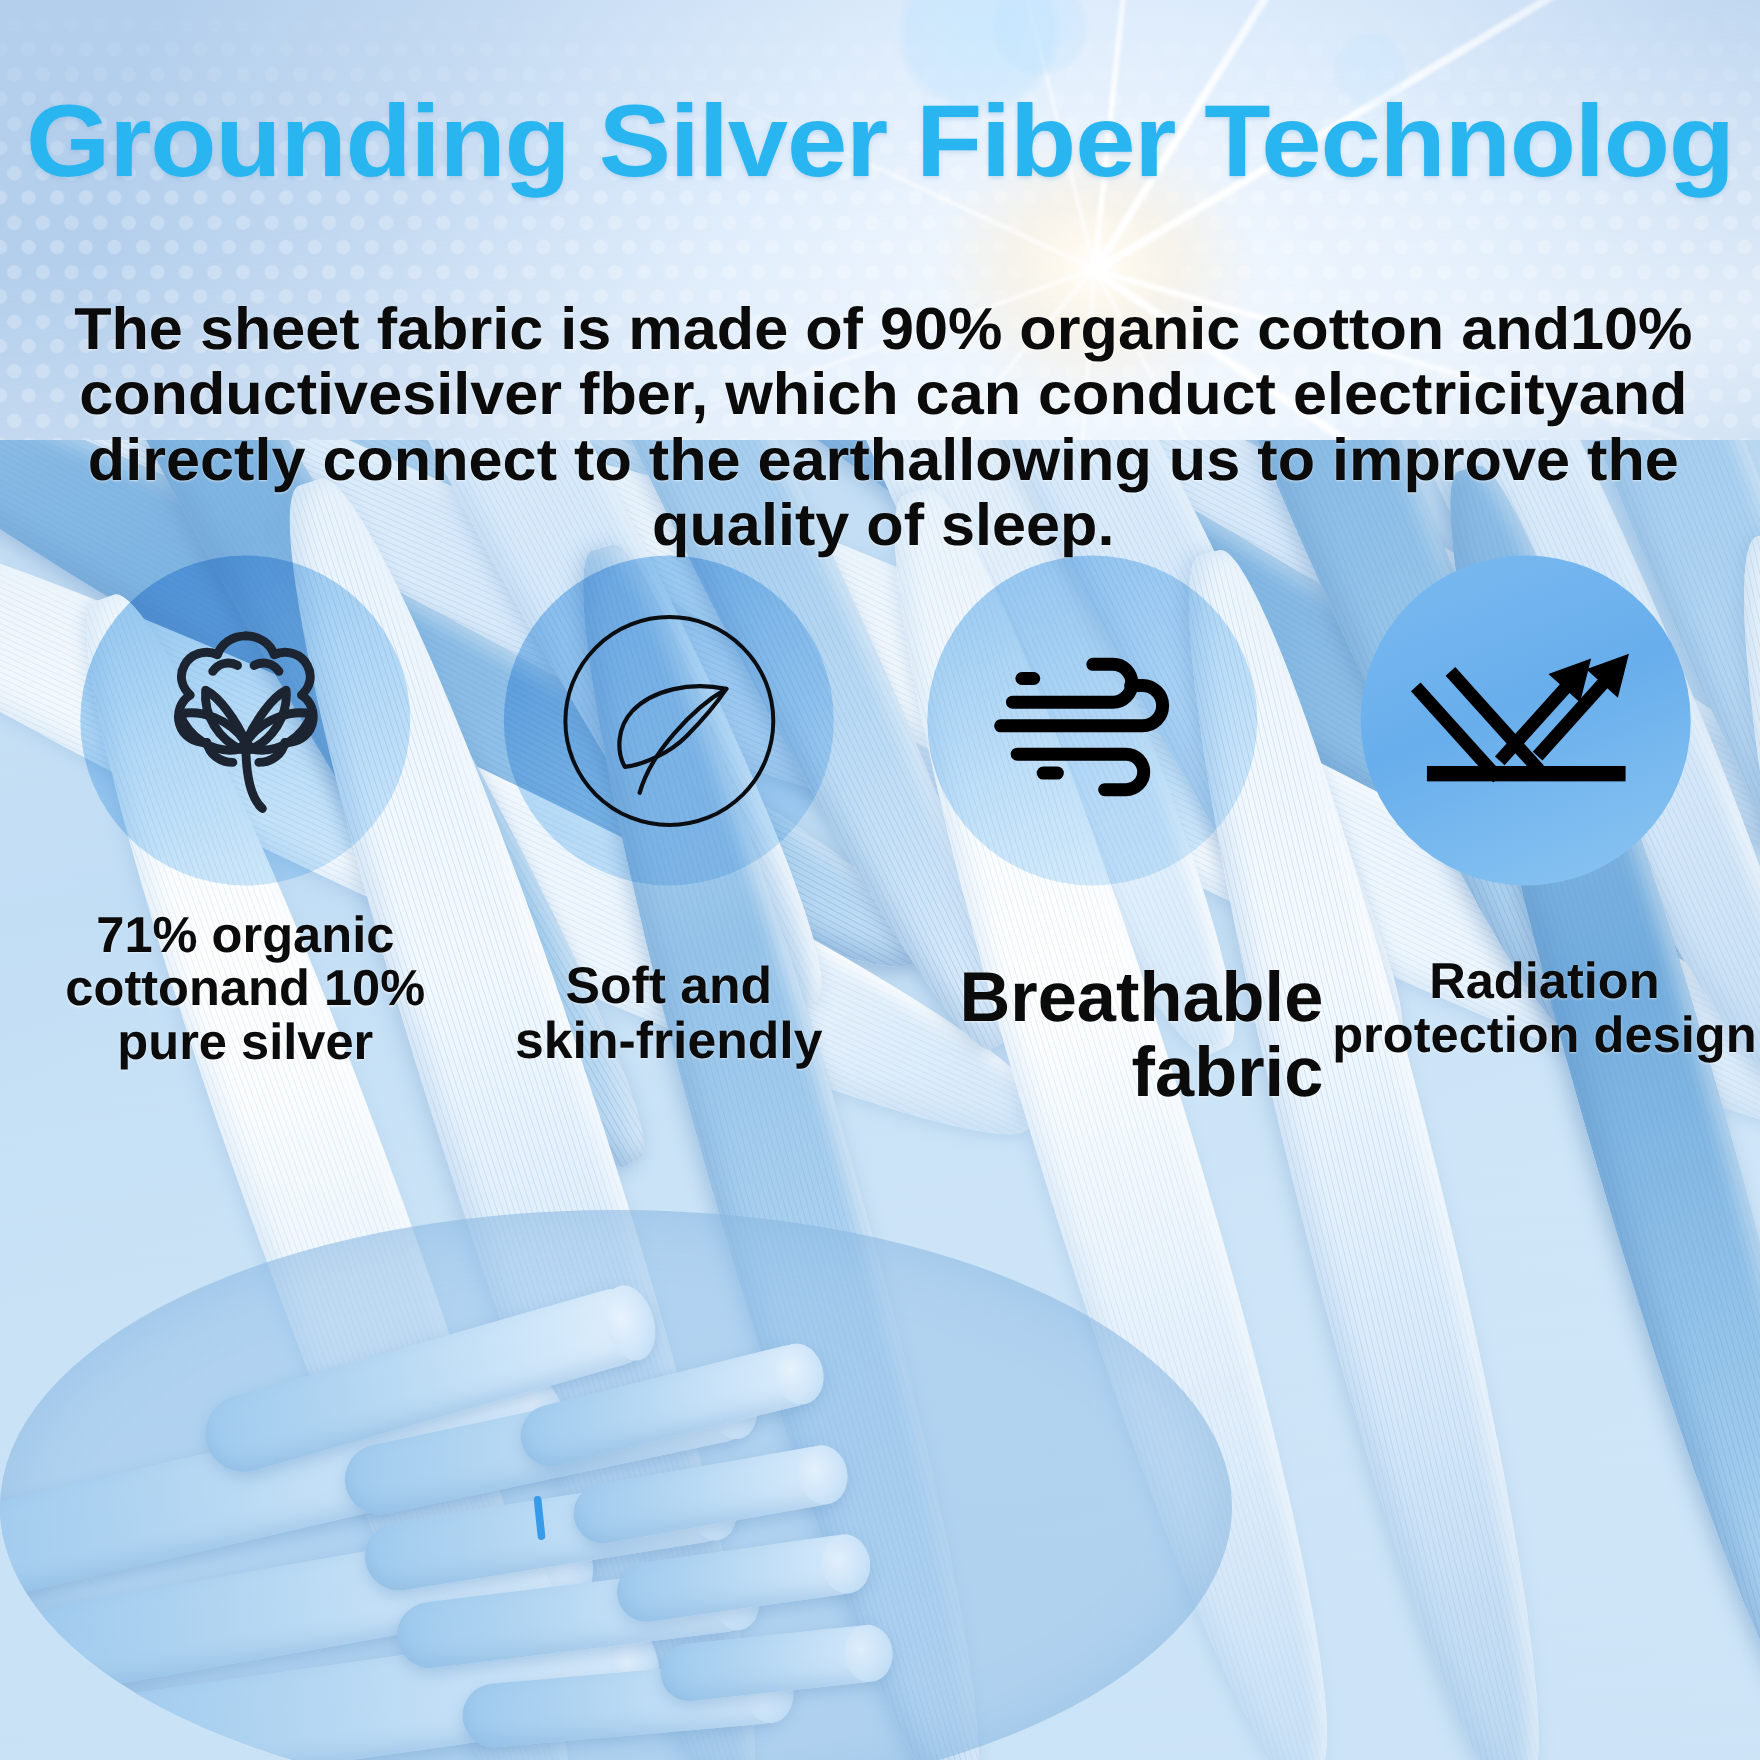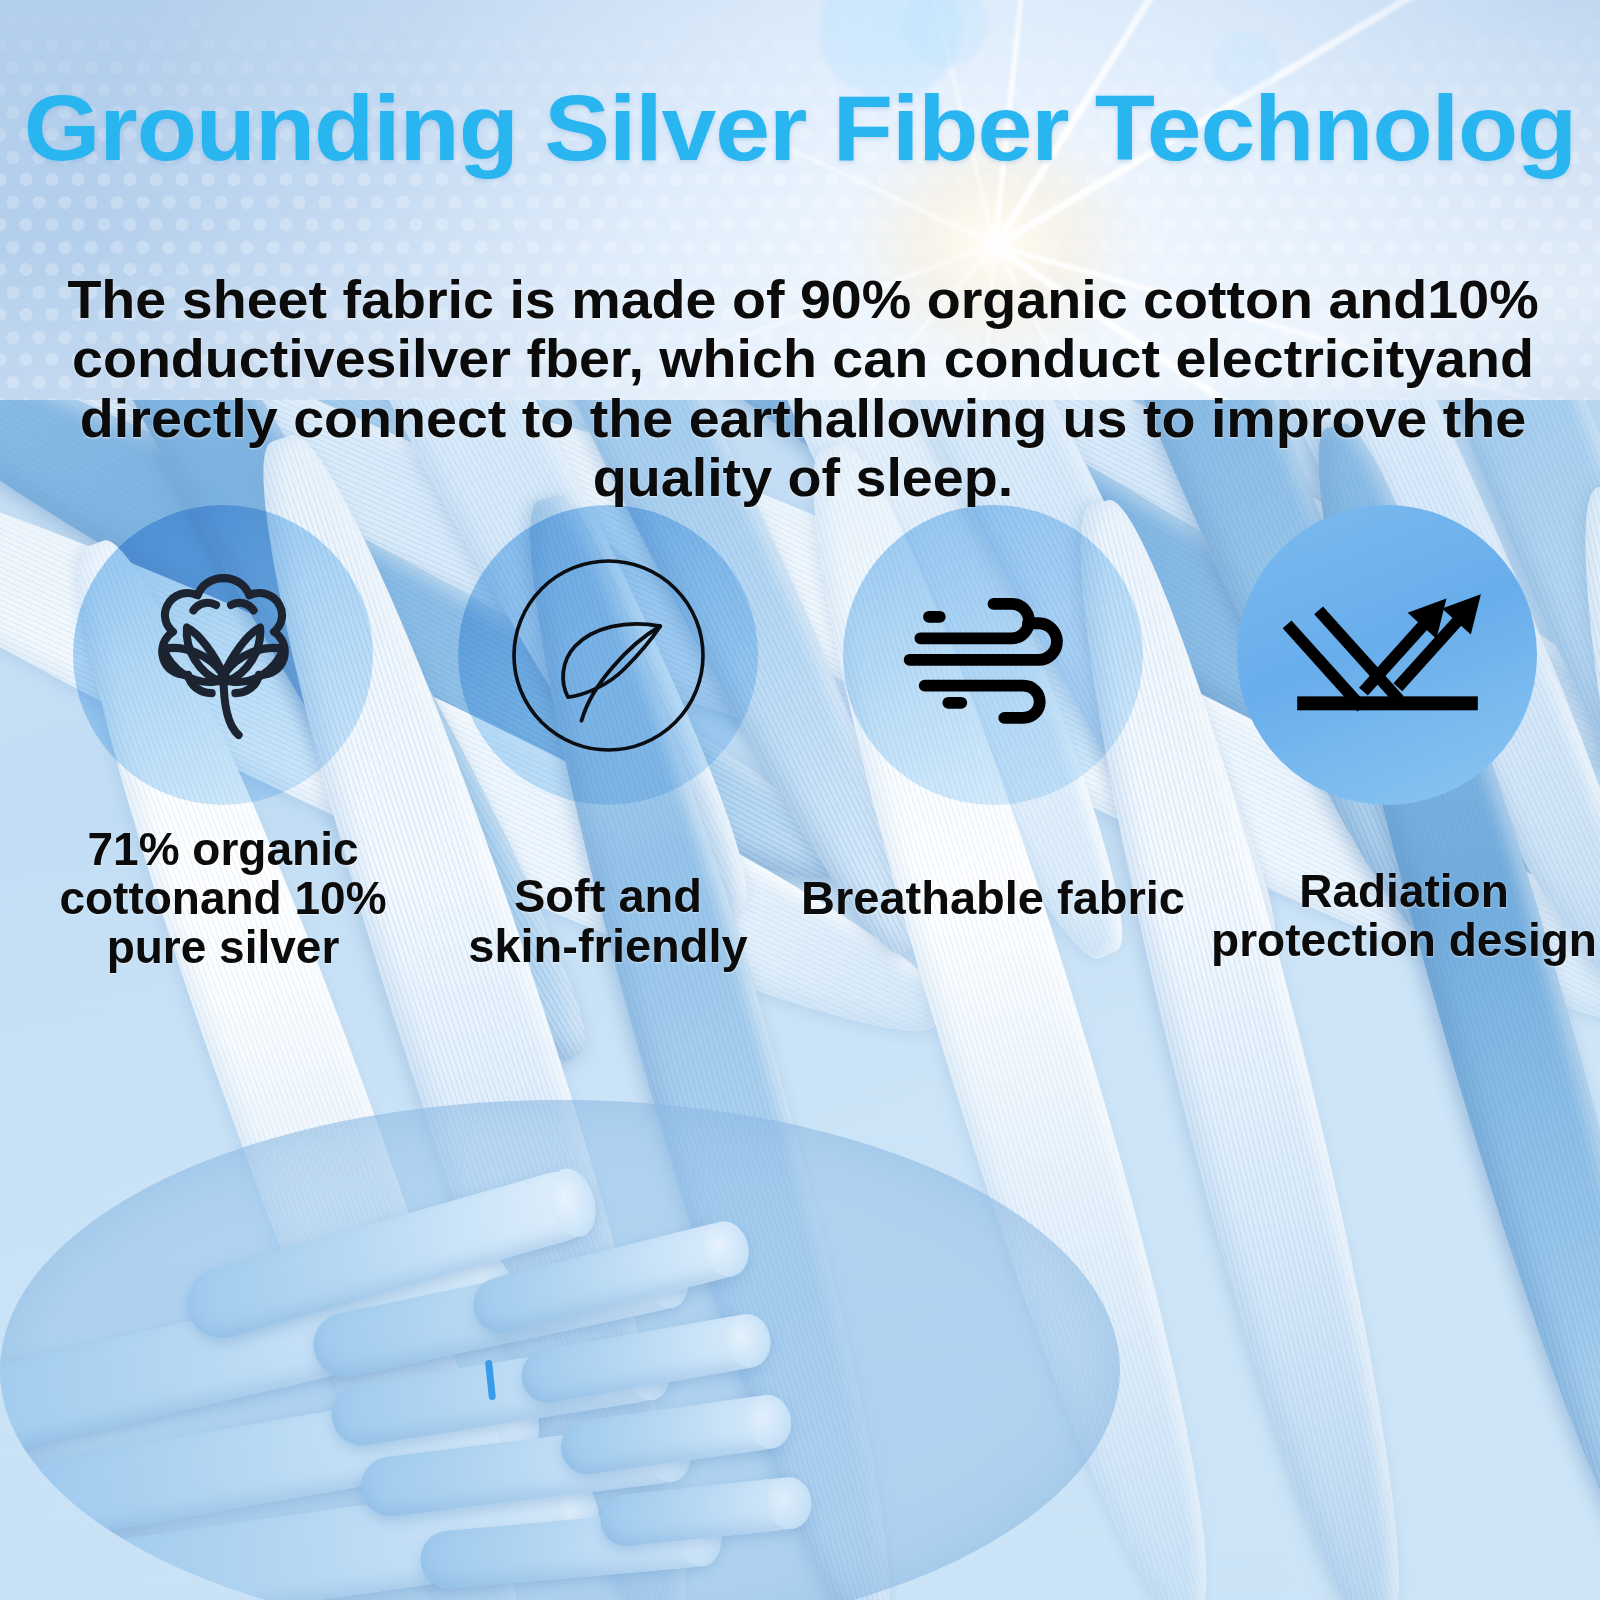--- a/index.html
+++ b/index.html
@@ -200,21 +200,21 @@
     color:#0b0b0b;
     white-space:pre-line;
     text-shadow:0 1px 2px rgba(255,255,255,.5);
   }
   #feat-0 { left:58px; }
   #feat-1 { left:443px; }
   #feat-2 { left:828px; }
   #feat-3 { left:1222px; }
   #feat-0 .caption { top:330px; font-size:46px; }
   #feat-1 .caption { top:352px; font-size:47px;margin-top:24px; }
-  #feat-2 .caption { top:378px; font-size:47px; width:420px; left:-45px; }
+  #feat-2 .caption { top:378px; font-size:64px; width:420px; left:-45px;text-align:right; }
   #feat-3 .caption { top:372px; font-size:46px; width:400px; left:-18px; }
 </style>
 </head>
 <body>
 
 <div id="stage">
 
   <div class="bg-sky"></div>
   <div class="bg-hex"></div>
   <div class="bg-sweep"></div>

